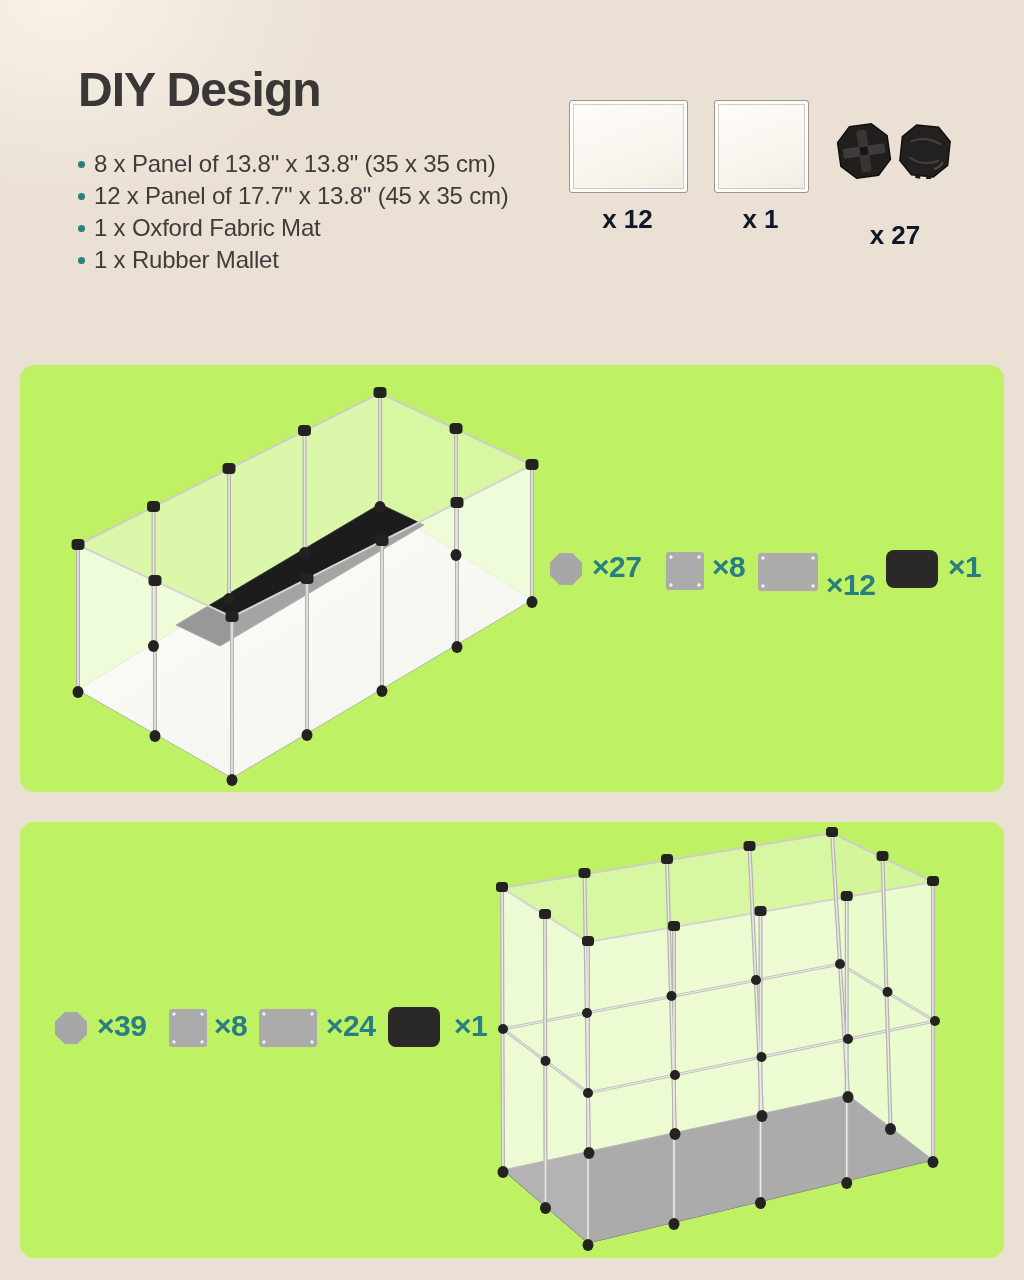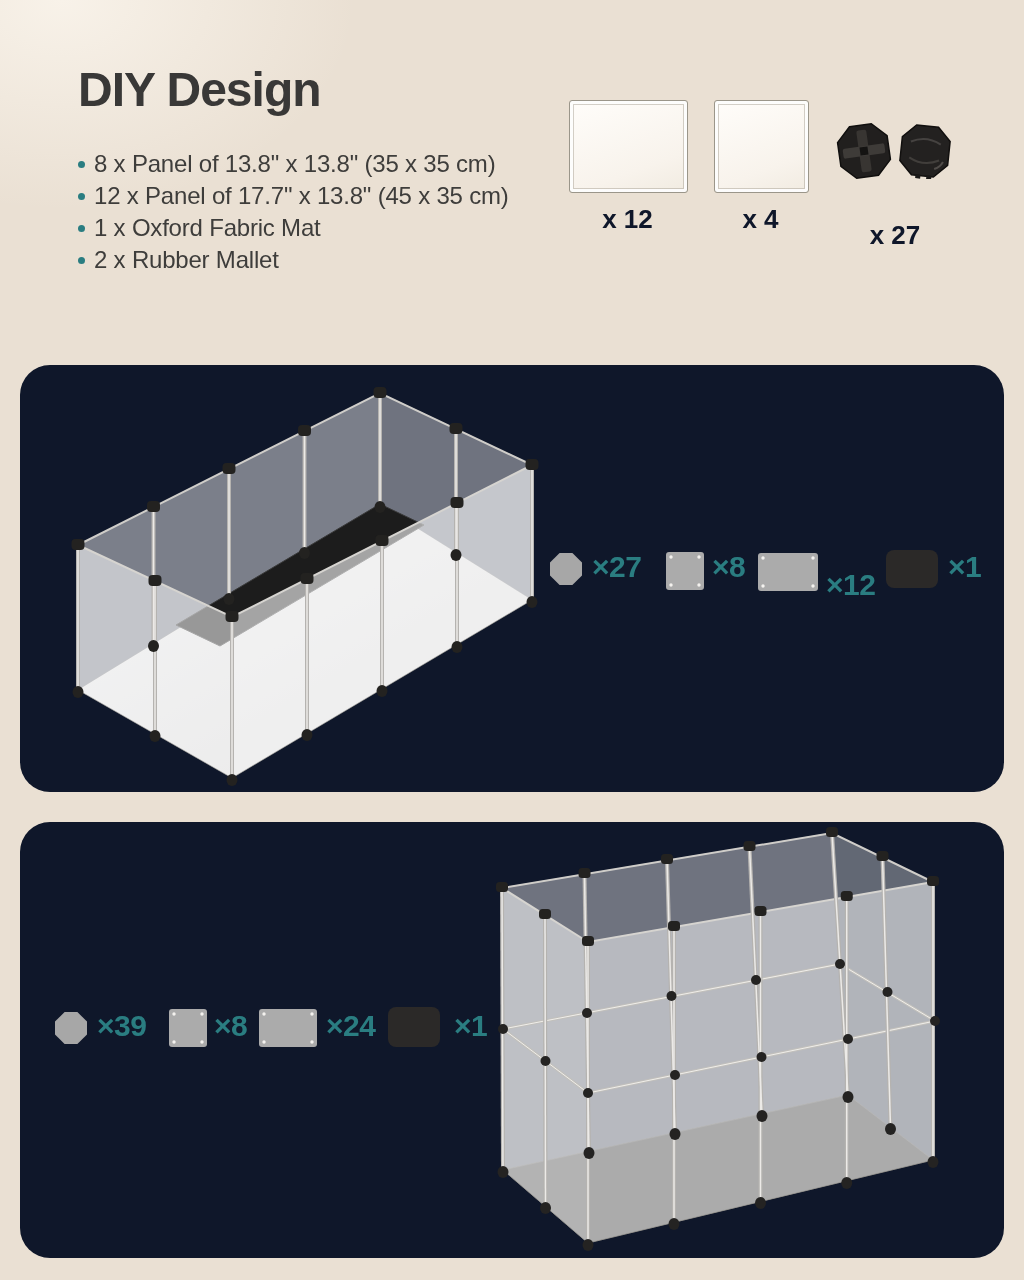--- a/index.html
+++ b/index.html
@@ -36,21 +36,21 @@
   .count-label{
     font-size:26px;font-weight:700;color:#0f172a;white-space:nowrap;
     text-align:center;
   }
   .cl-large{left:569px;top:204px;width:117px;}
   .cl-square{left:714px;top:204px;width:93px;}
   .cl-conn{left:836px;top:204px;width:118px;margin-top:16px;}
   .connector-pair{left:836px;top:120px;width:120px;height:62px;display:flex;gap:6px;align-items:center;}
   
   .card{
-    background:#0f172a;border-radius:30px;
+    background:#bef264;border-radius:14px;
   }
   .card1{left:20px;top:365px;width:984px;height:427px;}
   .card2{left:20px;top:822px;width:984px;height:436px;}
   .card svg.pen{position:absolute;left:0;top:0;}
   
   .legend-item{display:flex;align-items:center;}
   .legend-count{
     font-size:30px;font-weight:700;color:#2a7d81;letter-spacing:-0.5px;white-space:nowrap;
   }
   .oct{
@@ -61,21 +61,21 @@
 </style>
 </head>
 <body>
 
 <div class="abs title">DIY Design</div>
 
 <ul class="abs parts-list">
   <li>8 x Panel of 13.8" x 13.8" (35 x 35 cm)</li>
   <li>12 x Panel of 17.7" x 13.8" (45 x 35 cm)</li>
   <li>1 x Oxford Fabric Mat</li>
-  <li>2 x Rubber Mallet</li>
+  <li>1 x Rubber Mallet</li>
 </ul>
 
 <div class="abs panel-thumb thumb-large"></div>
 <div class="abs panel-thumb thumb-square"></div>
 
 <div class="abs connector-pair">
   <svg width="56" height="58" viewBox="0 0 56 58">
     <g transform="rotate(-8 28 29)">
       <polygon points="17,3 39,3 53,17 53,41 39,55 17,55 3,41 3,17" fill="#211f1e" stroke="#100f0e" stroke-width="1.5"></polygon>
       <rect x="23" y="8" width="10" height="42" rx="2" fill="#383532"></rect>
@@ -88,21 +88,21 @@
       <polygon points="16,3 38,3 51,16 51,40 38,53 16,53 3,40 3,16" fill="#232120" stroke="#110f0e" stroke-width="1.5"></polygon>
       <path d="M12 20 q15 -8 30 0" fill="none" stroke="#454240" stroke-width="2"></path>
       <path d="M12 36 q15 8 30 0" fill="none" stroke="#413e3b" stroke-width="2"></path>
       <path d="M38 45 q6 -3 8 -8" fill="none" stroke="#504c49" stroke-width="2"></path>
       <rect x="20" y="52" width="5" height="4" fill="#1a1918"></rect>
       <rect x="31" y="52" width="5" height="4" fill="#1a1918"></rect>
     </g>
   </svg>
 </div>
 <div class="abs count-label cl-large">x 12</div>
-<div class="abs count-label cl-square">x 4</div>
+<div class="abs count-label cl-square">x 1</div>
 <div class="abs count-label cl-conn">x 27</div>
 
 <div class="abs card card1">
   <svg class="pen" width="984" height="427" viewBox="0 0 984 427">
     <defs>
       <linearGradient id="floor1" x1="0" y1="0" x2="1" y2="1">
         <stop offset="0" stop-color="#ffffff"></stop>
           <stop offset="1" stop-color="#e3e1de"></stop>
       </linearGradient>
     </defs>

